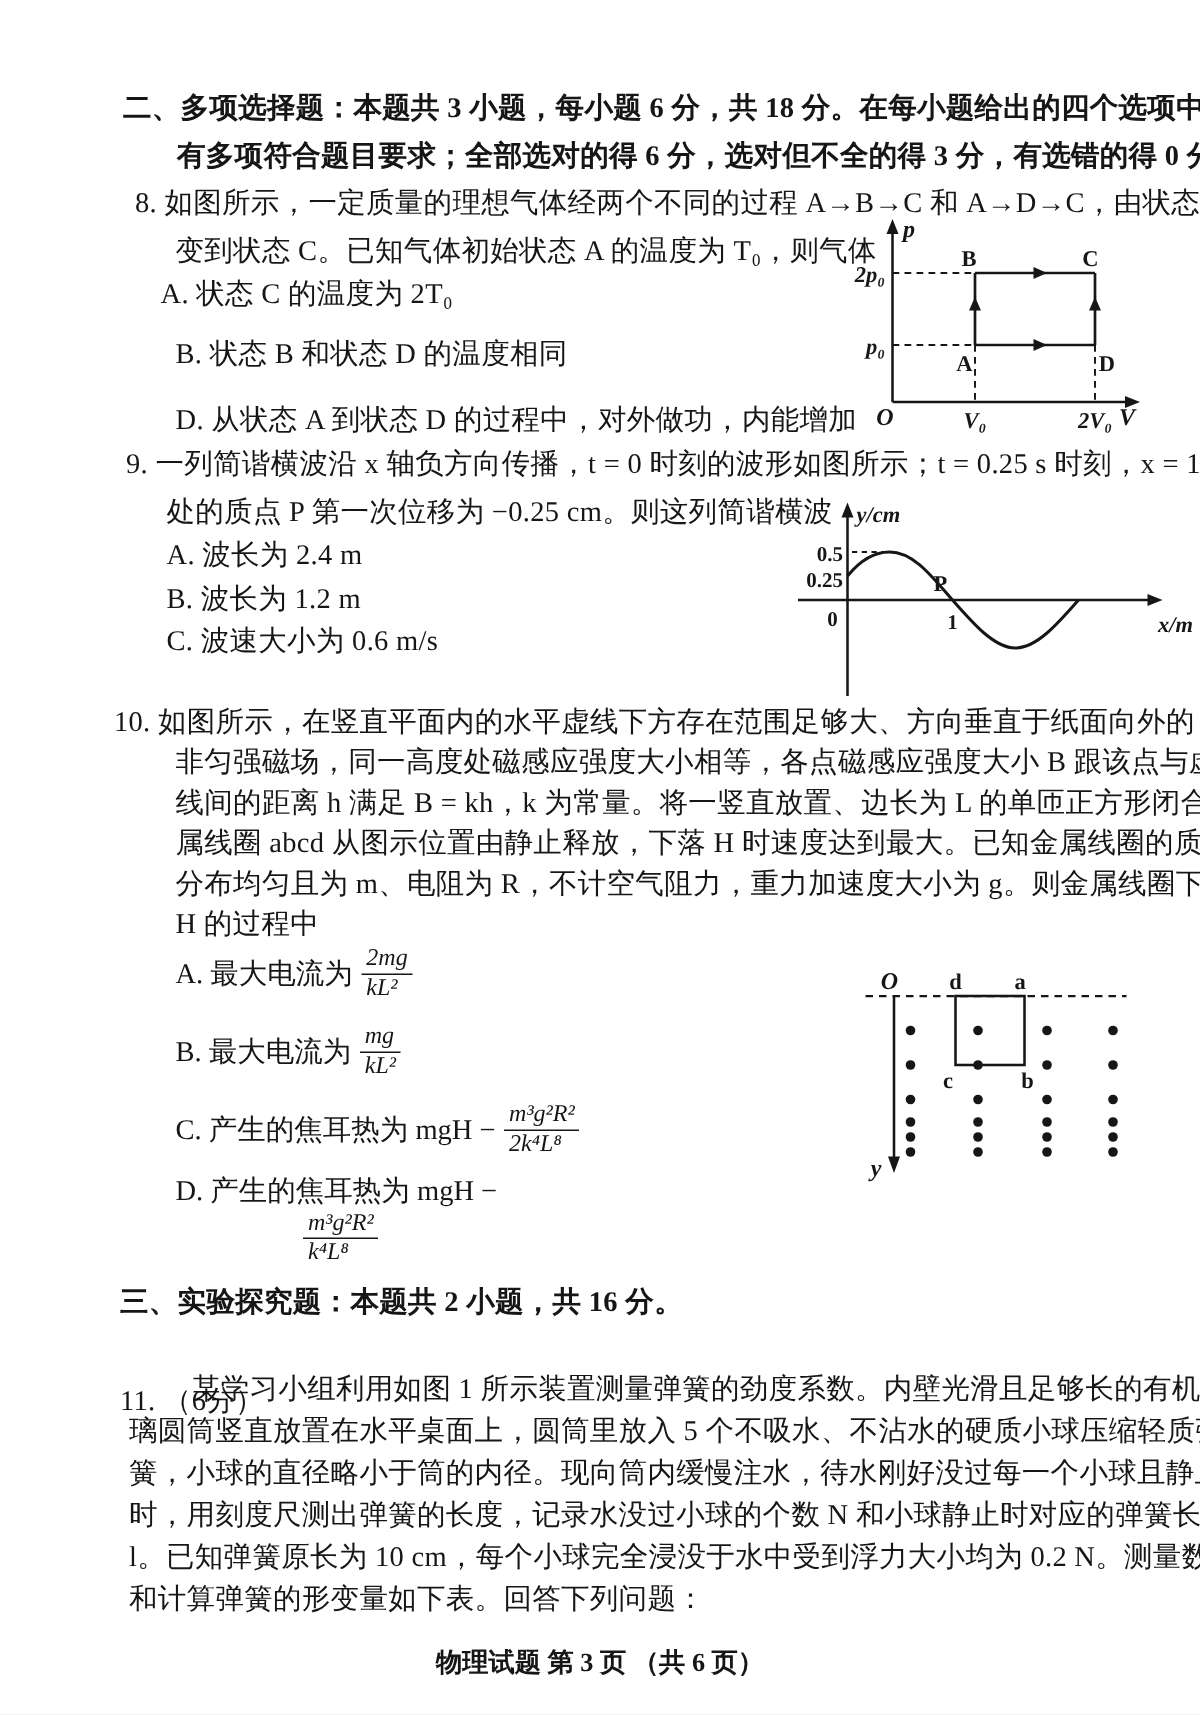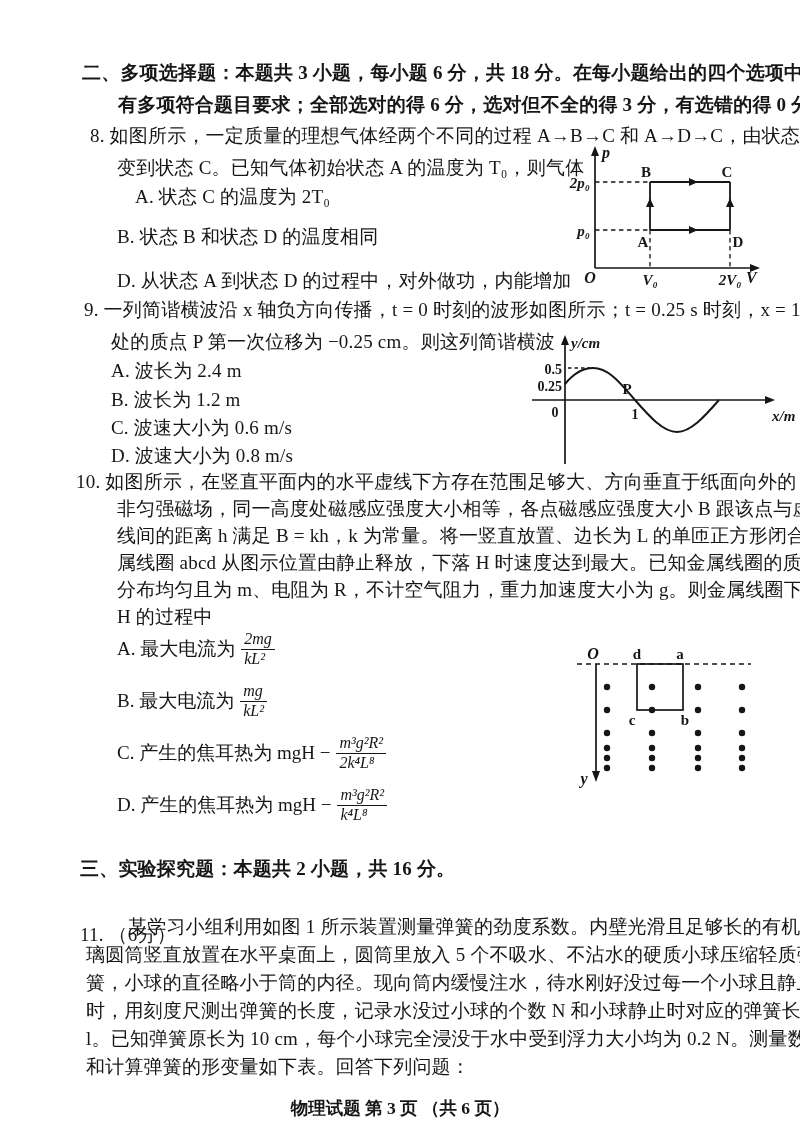--- a/index.html
+++ b/index.html
@@ -23,21 +23,21 @@
 </head>
 <body>
 
 <div id="page">
 
   <div class="ln bold" style="left:82px;top:60px;">二、多项选择题：本题共 3 小题，每小题 6 分，共 18 分。在每小题给出的四个选项中，</div>
   <div class="ln bold" style="left:118px;top:92px;">有多项符合题目要求；全部选对的得 6 分，选对但不全的得 3 分，有选错的得 0 分。</div>
 
   <div class="ln" style="left:90px;top:123px;">8. 如图所示，一定质量的理想气体经两个不同的过程 A→B→C 和 A→D→C，由状态 A</div>
   <div class="ln" style="left:117px;top:155px;">变到状态 C。已知气体初始状态 A 的温度为 T₀，则气体</div>
-  <div class="ln" style="left:135px;top:184px;">A. 状态 C 的温度为 2T₀</div>
+  <div class="ln" style="left:107px;top:184px;">A. 状态 C 的温度为 2T₀</div>
   <div class="ln" style="left:117px;top:224px;">B. 状态 B 和状态 D 的温度相同</div>
   <div class="ln" style="left:117px;top:268px;">D. 从状态 A 到状态 D 的过程中，对外做功，内能增加</div>
 
   <svg style="left:556px;top:142px;" width="210" height="150" viewBox="0 0 210 150">
 
     <line x1="39" y1="126" x2="39" y2="10" stroke="#161616" stroke-width="1.7"></line>
     <polygon points="39,4 35,14 43,14" fill="#161616"></polygon>
     <line x1="39" y1="126" x2="198" y2="126" stroke="#161616" stroke-width="1.7"></line>
     <polygon points="204,126 194,122 194,130" fill="#161616"></polygon>
 
@@ -71,21 +71,20 @@
     <text x="171" y="35" font-size="15" text-anchor="middle" class="m-b">C</text>
     <text x="87" y="105" font-size="15" text-anchor="middle" class="m-b">A</text>
     <text x="182" y="105" font-size="15" text-anchor="middle" class="m-b">D</text>
   </svg>
 
   <div class="ln" style="left:84px;top:297px;">9. 一列简谐横波沿 x 轴负方向传播，t = 0 时刻的波形如图所示；t = 0.25 s 时刻，x = 1 m</div>
   <div class="ln" style="left:111px;top:329px;">处的质点 P 第一次位移为 −0.25 cm。则这列简谐横波</div>
   <div class="ln" style="left:111px;top:358px;">A. 波长为 2.4 m</div>
   <div class="ln" style="left:111px;top:387px;">B. 波长为 1.2 m</div>
   <div class="ln" style="left:111px;top:415px;">C. 波速大小为 0.6 m/s</div>
-  <div class="ln" style="left:111px;top:443px;">D. 波速大小为 0.8 m/s</div>
 
   <svg style="left:524px;top:331px;" width="280" height="140" viewBox="0 0 280 140">
     <line x1="41" y1="133" x2="41" y2="10" stroke="#161616" stroke-width="1.7"></line>
     <polygon points="41,4 37,14 45,14" fill="#161616"></polygon>
     <line x1="8" y1="69" x2="245" y2="69" stroke="#161616" stroke-width="1.7"></line>
     <polygon points="251,69 241,65 241,73" fill="#161616"></polygon>
     <line x1="44" y1="37" x2="66" y2="37" stroke="#161616" stroke-width="1.3" stroke-dasharray="3.5,3"></line>
     <path d="M41,53 C50,42 59,37 69,37 C85,37 97,53 111,69 C125,85 139,101 153,101 C167,101 181,85 195,69" fill="none" stroke="#161616" stroke-width="2"></path>
     <text x="47" y="17" font-size="15" class="m-it m-b">y/cm</text>
     <text x="248" y="90" font-size="15" class="m-it m-b">x/m</text>
@@ -117,21 +116,21 @@
       <span class="den">kL²</span>
     </span>
   </div>
   <div class="opt-frac" style="left:117px;top:729px;">
     <span>C. 产生的焦耳热为 mgH −</span>
     <span class="frac">
       <span class="num">m³g²R²</span>
       <span class="den">2k⁴L⁸</span>
     </span>
   </div>
-  <div class="opt-frac" style="left:117px;top:781px;">
+  <div class="opt-frac" style="left:117px;top:781px;flex-direction:column;">
     <span>D. 产生的焦耳热为 mgH −</span>
     <span class="frac">
       <span class="num">m³g²R²</span>
       <span class="den">k⁴L⁸</span>
     </span>
   </div>
 
   <svg style="left:573px;top:639px;" width="218" height="152" viewBox="0 0 218 152">
     <line x1="4" y1="25" x2="178" y2="25" stroke="#161616" stroke-width="1.5" stroke-dasharray="5,4"></line>
     <line x1="23" y1="25" x2="23" y2="135" stroke="#161616" stroke-width="1.7"></line>

